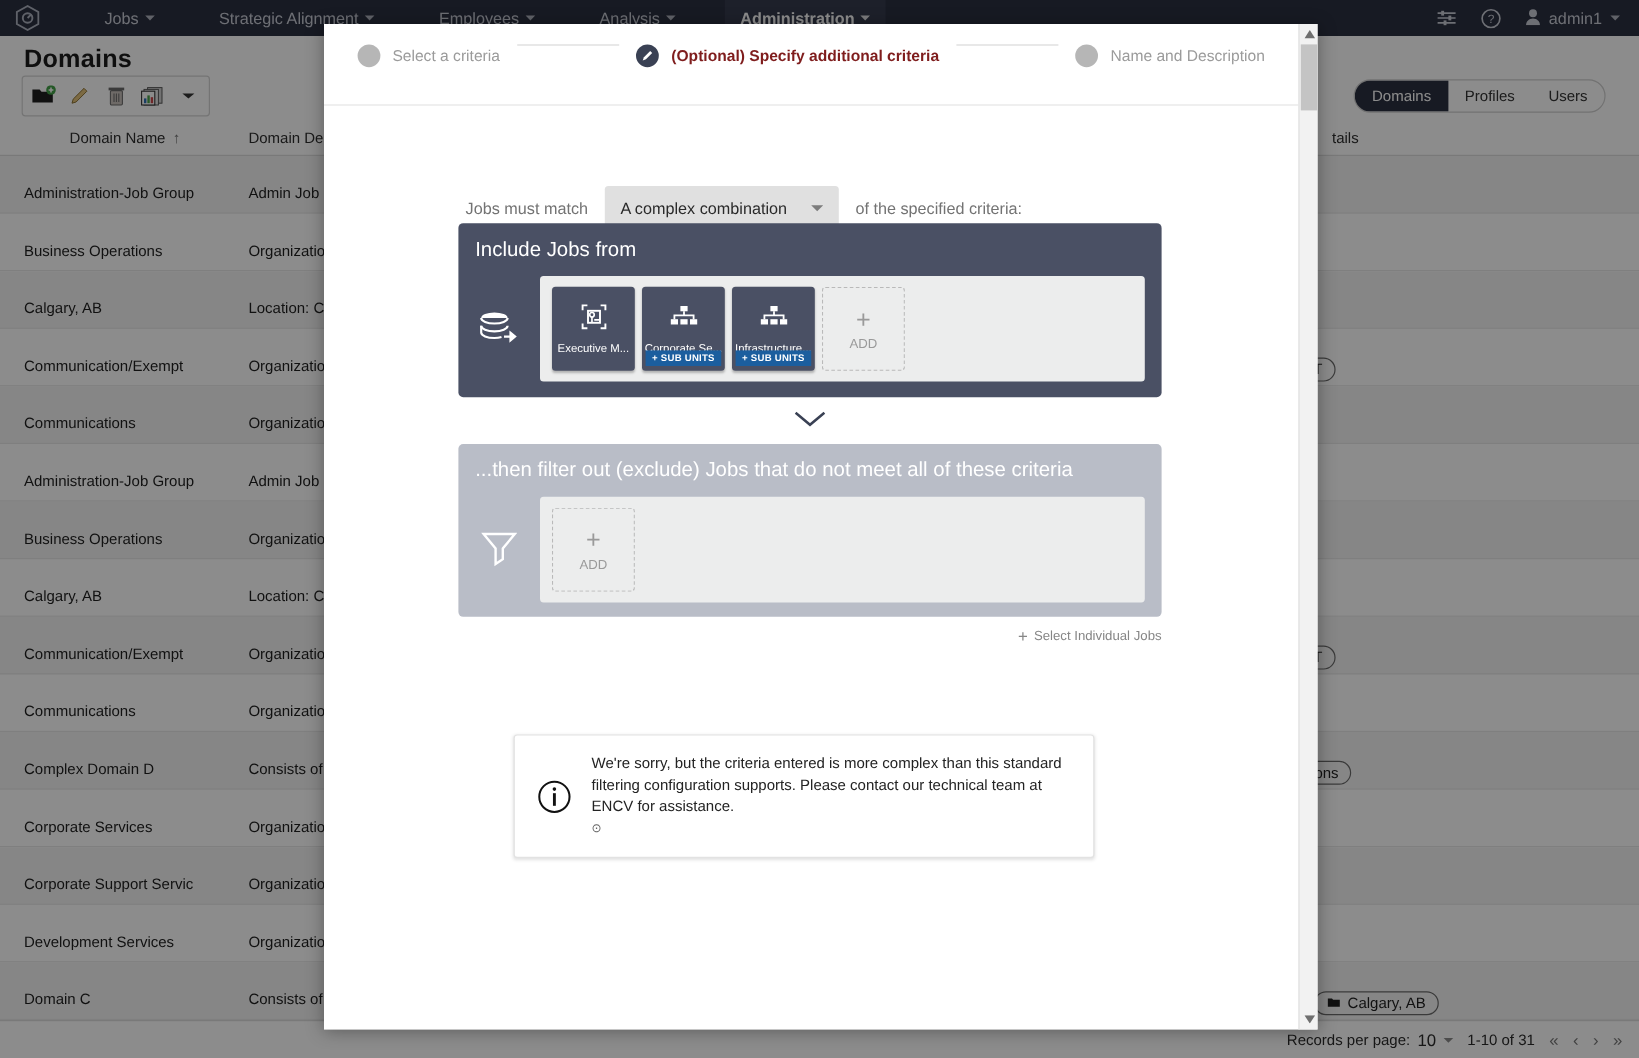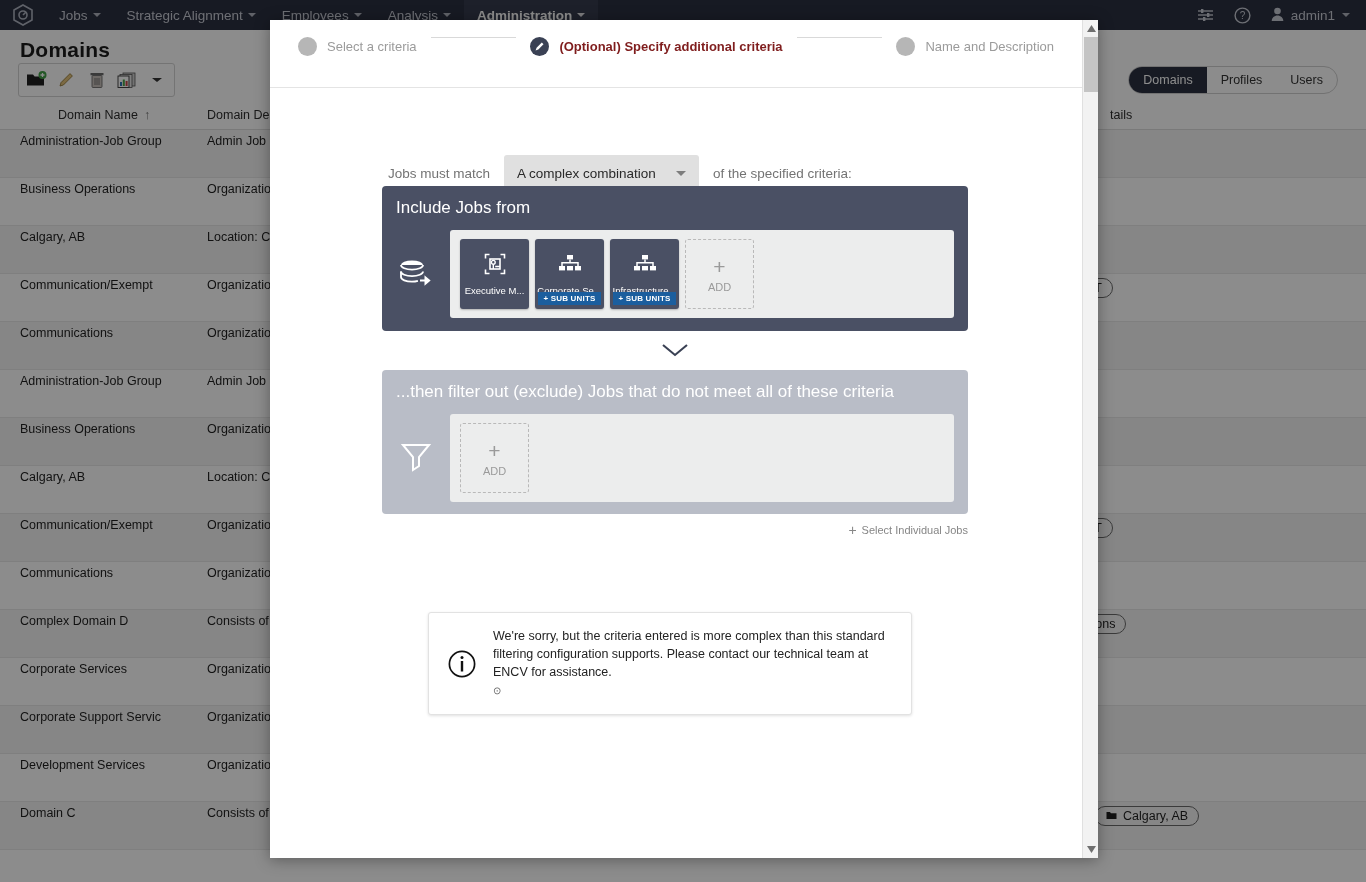--- a/index.html
+++ b/index.html
@@ -9,21 +9,21 @@
     overflow: hidden;
     background: #fff;
   }
   #app { position: relative; width: 1366px; height: 882px; }
 
   
   .bg-layer { position: absolute; inset: 0; background: #fff; }
 
   .topbar {
     position: absolute; top: 0; left: 0; width: 1366px; height: 30px;
-    background: #2b3040; display: flex; align-items: center;
+    background: #2b3040; display: flex; align-items: center; gap: 28px;
   }
   .logo { width: 46px; display: flex; justify-content: center; align-items: center; }
   .logo svg { display: block; }
   .navitem {
     color: #c7cad4; font-size: 13.5px; padding: 0 13px; height: 30px;
     display: flex; align-items: center; gap: 5px; white-space: nowrap;
   }
   .navitem.active { background: #353b4d; color: #fff; font-weight: bold; }
   .caret-d { width: 0; height: 0; border-left: 4px solid transparent; border-right: 4px solid transparent; border-top: 4px solid currentColor; opacity: .85; }
   .topbar-right { margin-left: auto; display: flex; align-items: center; gap: 20px; padding-right: 16px; color: #c7cad4; }
@@ -50,21 +50,21 @@
   .tab.active { background: #2b3040; color: #fff; }
 
   .grid-head {
     position: absolute; left: 0; top: 104px; width: 1366px; height: 26px;
     border-bottom: 1px solid #dcdcdc; background: #fff;
   }
   .gh-cell { position: absolute; top: 4px; font-size: 12.5px; color: #2e2e2e; display: flex; gap: 6px; align-items: center; }
   .grid-rows { position: absolute; left: 0; top: 130px; width: 1366px; }
   .grow { height: 48px; border-bottom: 1px solid #e8e8e8; position: relative; }
   .grow.alt { background: #f5f5f5; }
-  .gc { position: absolute; top: 4px; font-size: 12.5px; color: #1f1f1f; white-space: nowrap; }
+  .gc { position: absolute; top: 24px; font-size: 12.5px; color: #1f1f1f; white-space: nowrap; }
   .pill {
     display: inline-flex; align-items: center; gap: 6px;
     border: 1px solid #6b6b6b; border-radius: 11px; padding: 2px 10px;
     font-size: 12.5px; color: #1f1f1f; background: transparent;
   }
   .footerbar {
     position: absolute; left: 0; bottom: 0; width: 1366px; height: 32px;
     background: #fff; border-top: 1px solid #dcdcdc;
     display: flex; align-items: center; justify-content: flex-end; gap: 12px;
     padding-right: 14px; font-size: 12.5px; color: #2b2b2b;
@@ -378,20 +378,34 @@
           <span class="gc" style="left:207px">Consists of J</span>
         <span class="gc" style="left:1095px"><span class="pill">
               <span><svg width="11" height="9" viewBox="0 0 11 9">
                   <path d="M0.5 1h3.5l.9 1.2H10.5V8h-10z" fill="#1f1f1f"></path>
                 </svg></span>
               <span>Calgary, AB</span>
             </span></span>
       </div>
     </div>
 
+    <div class="footerbar">
+      <span class="rpp">
+        <span>Records per page:</span>
+        <span class="val">10</span>
+        <span class="caret-d" style="color:#777;"></span>
+      </span>
+      <span>1-10 of 31</span>
+      <span class="pager">
+        <span>«</span>
+        <span>‹</span>
+        <span>›</span>
+        <span>»</span>
+      </span>
+    </div>
   </div>
 
   <div class="dim"></div>
 
   <div class="modal">
 
     <div class="stepper">
       <div class="step">
         <span class="dot"></span>
         <span class="step-label">Select a criteria</span>

